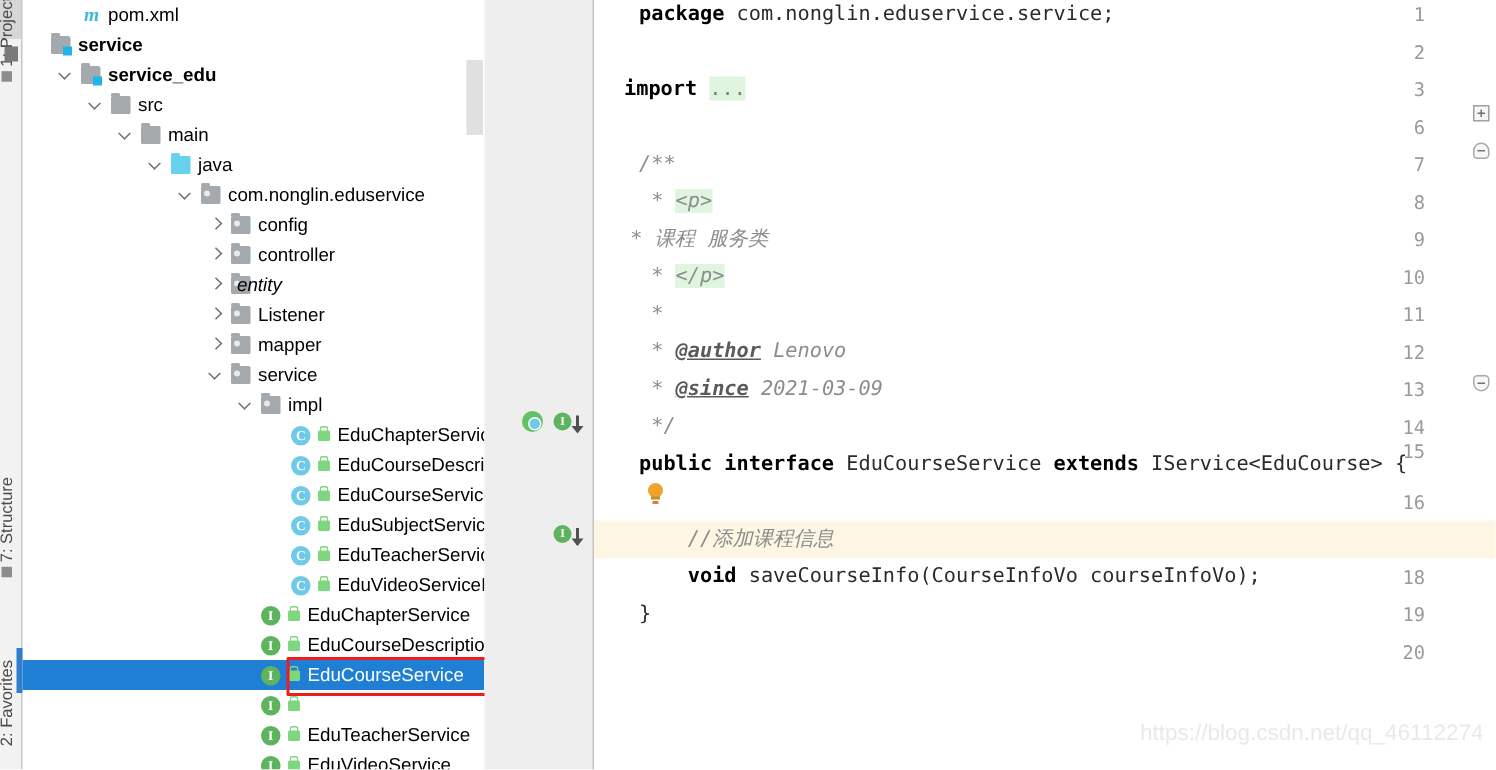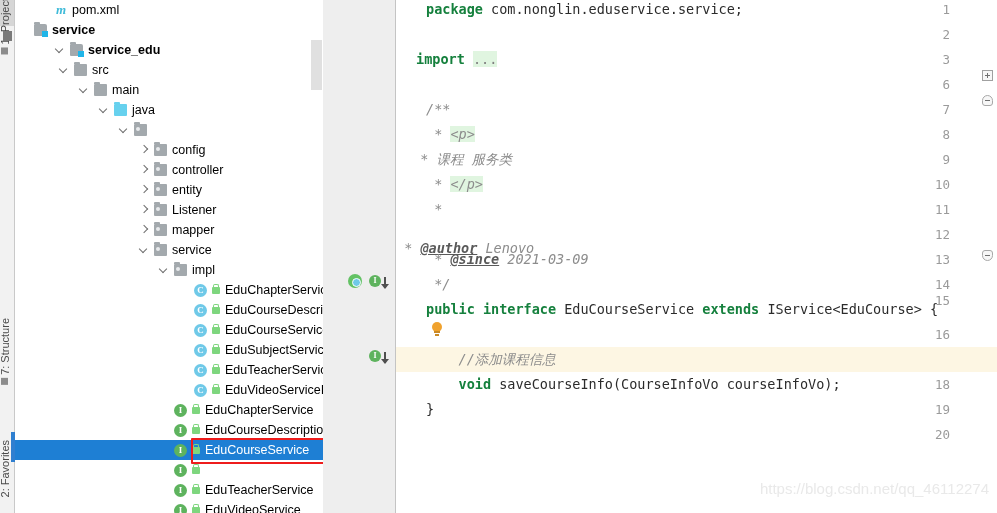--- a/index.html
+++ b/index.html
@@ -133,21 +133,21 @@
     padding-right:47px;box-sizing:border-box;
     font-family:"DejaVu Sans Mono","Liberation Mono",monospace;
     font-size:12.5px;color:#9a9a9a;line-height:25px;height:25px;
   }
   .cline{
     position:absolute;left:0;right:0;height:25px;line-height:25px;
     font-family:"DejaVu Sans Mono","Liberation Mono",monospace;
     font-size:13.5px;color:#2b2b2b;white-space:pre;
   }
   .hl-row{position:absolute;left:0;right:0;height:25px;background:#fdf6e3;}
-  .kw{color:#15803d;font-weight:bold;}
+  .kw{color:#000000;font-weight:bold;}
   .cmt{color:#8c8c8c;font-style:italic;}
   .tag{color:#8c8c8c;font-style:italic;background:#e0f5e0;}
   .atag{color:#5a5a5a;font-style:italic;font-weight:bold;text-decoration:underline;}
   .fold3{color:#7f7f7f;background:#e0f5e0;}
   .plain{color:#2b2b2b;}
 
   
   .foldmark{
     position:absolute;right:4px;width:11px;height:11px;
     border:1px solid #a0a0a0;background:#f7f7f7;box-sizing:border-box;
@@ -231,21 +231,21 @@
   <div class="tree">
     <div id="tree-rows">
         <div class="row" style="top: 0px; position: absolute; left: 0px; right: 0px;">
           <span class="ic ic-maven" style="left: 40px;">m</span>
           <span class="txt" style="left: 58px;">pom.xml</span>
         </div>
         <div class="row bold" style="top: 20px; position: absolute; left: 0px; right: 0px;">
           <span class="ic ic-module" style="left: 20px;"></span>
           <span class="txt" style="left: 38px;">service</span>
         </div>
-        <div class="row bold" style="top: 40px; position: absolute; left: 16px; right: 0px;">
+        <div class="row bold" style="top: 40px; position: absolute; left: 0px; right: 0px;">
           <span class="arw down" style="left: 24px;"></span>
           <span class="ic ic-module" style="left: 40px;"></span>
           <span class="txt" style="left: 58px;">service_edu</span>
         </div>
         <div class="row" style="top: 60px; position: absolute; left: 0px; right: 0px;">
           <span class="arw down" style="left: 44px;"></span>
           <span class="ic ic-folder" style="left: 60px;"></span>
           <span class="txt" style="left: 78px;">src</span>
         </div>
         <div class="row" style="top: 80px; position: absolute; left: 0px; right: 0px;">
@@ -254,35 +254,36 @@
           <span class="txt" style="left: 98px;">main</span>
         </div>
         <div class="row" style="top: 100px; position: absolute; left: 0px; right: 0px;">
           <span class="arw down" style="left: 84px;"></span>
           <span class="ic ic-src" style="left: 100px;"></span>
           <span class="txt" style="left: 118px;">java</span>
         </div>
         <div class="row" style="top: 120px; position: absolute; left: 0px; right: 0px;">
           <span class="arw down" style="left: 104px;"></span>
           <span class="ic ic-pkg" style="left: 120px;"></span>
+          <span class="txt" style="left: 138px;">com.nonglin.eduservice</span>
         </div>
         <div class="row" style="top: 140px; position: absolute; left: 0px; right: 0px;">
           <span class="arw right" style="left: 124px;"></span>
           <span class="ic ic-pkg" style="left: 140px;"></span>
           <span class="txt" style="left: 158px;">config</span>
         </div>
         <div class="row" style="top: 160px; position: absolute; left: 0px; right: 0px;">
           <span class="arw right" style="left: 124px;"></span>
           <span class="ic ic-pkg" style="left: 140px;"></span>
           <span class="txt" style="left: 158px;">controller</span>
         </div>
         <div class="row" style="top: 180px; position: absolute; left: 0px; right: 0px;">
           <span class="arw right" style="left: 124px;"></span>
           <span class="ic ic-pkg" style="left: 140px;"></span>
-          <span class="txt" style="left: 158px;">entity</span>
+          <span class="txt" style="left: 144px; font-style: italic;">entity</span>
         </div>
         <div class="row" style="top: 200px; position: absolute; left: 0px; right: 0px;">
           <span class="arw right" style="left: 124px;"></span>
           <span class="ic ic-pkg" style="left: 140px;"></span>
           <span class="txt" style="left: 158px;">Listener</span>
         </div>
         <div class="row" style="top: 220px; position: absolute; left: 0px; right: 0px;">
           <span class="arw right" style="left: 124px;"></span>
           <span class="ic ic-pkg" style="left: 140px;"></span>
           <span class="txt" style="left: 158px;">mapper</span>
@@ -401,21 +402,21 @@
       <div id="code-lines">
           <div class="cline" style="top: -3px; padding-left: 30px;"><span class="kw">package </span><span class="plain">com.nonglin.eduservice.service;</span></div>
           <div class="cline" style="top: 22px; padding-left: 30px;"></div>
           <div class="cline" style="top: 47px; padding-left: 20px;"><span class="kw">import </span><span class="fold3">...</span></div>
           <div class="cline" style="top: 72px; padding-left: 30px;"></div>
           <div class="cline" style="top: 97px; padding-left: 30px;"><span class="cmt">/**</span></div>
           <div class="cline" style="top: 122px; padding-left: 30px;"><span class="cmt"> * </span><span class="tag">&lt;p&gt;</span></div>
           <div class="cline" style="top: 147px; padding-left: 16px;"><span class="cmt"> * 课程 服务类</span></div>
           <div class="cline" style="top: 172px; padding-left: 30px;"><span class="cmt"> * </span><span class="tag">&lt;/p&gt;</span></div>
           <div class="cline" style="top: 197px; padding-left: 30px;"><span class="cmt"> *</span></div>
-          <div class="cline" style="top: 236px; "><span class="cmt"> * </span><span class="atag">@author</span><span class="cmt"> Lenovo</span></div>
+          <div class="cline" style="top: 222px; padding-left: 30px;"><span class="cmt"> * </span><span class="atag">@author</span><span class="cmt"> Lenovo</span></div>
           <div class="cline" style="top: 247px; padding-left: 30px;"><span class="cmt"> * </span><span class="atag">@since</span><span class="cmt"> 2021-03-09</span></div>
           <div class="cline" style="top: 272px; padding-left: 30px;"><span class="cmt"> */</span></div>
           <div class="cline" style="top: 297px; padding-left: 30px;"><span class="kw">public interface </span><span class="plain">EduCourseService </span><span class="kw">extends </span><span class="plain">IService&lt;EduCourse&gt; {</span></div>
           <div class="cline" style="top: 322px; padding-left: 30px;"></div>
           <div class="hl-row" style="top: 347px; left: 0px; width: 997px;"></div>
           <div class="cline" style="top: 347px; padding-left: 30px;"><span class="cmt">    //添加课程信息</span></div>
           <div class="cline" style="top: 372px; padding-left: 30px;"><span class="kw">    void </span><span class="plain">saveCourseInfo(CourseInfoVo courseInfoVo);</span></div>
           <div class="cline" style="top: 397px; padding-left: 30px;"><span class="plain">}</span></div>
           <div class="cline" style="top: 422px; padding-left: 30px;"></div>
         </div>

